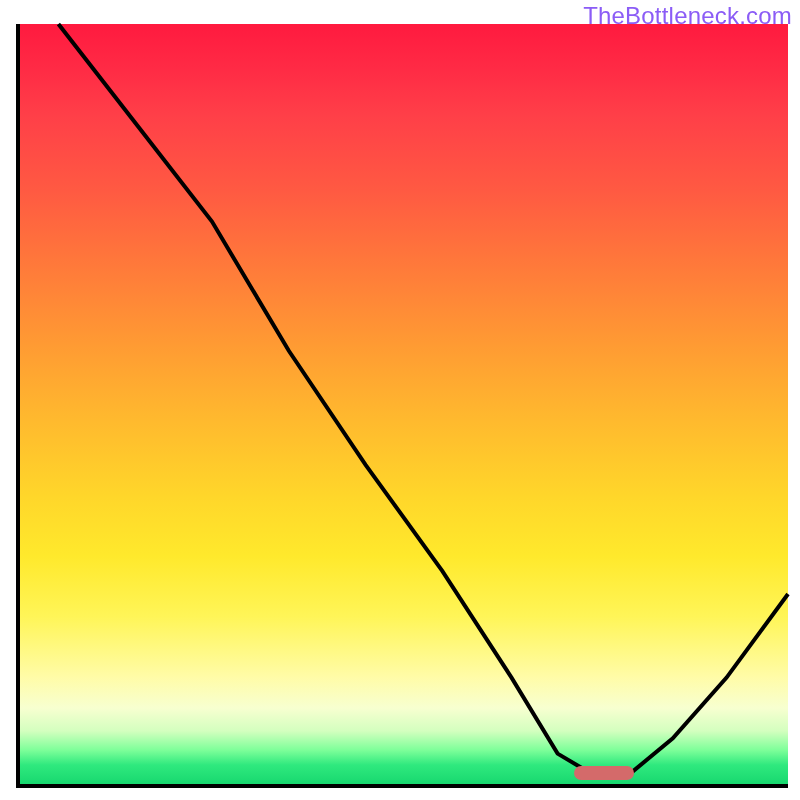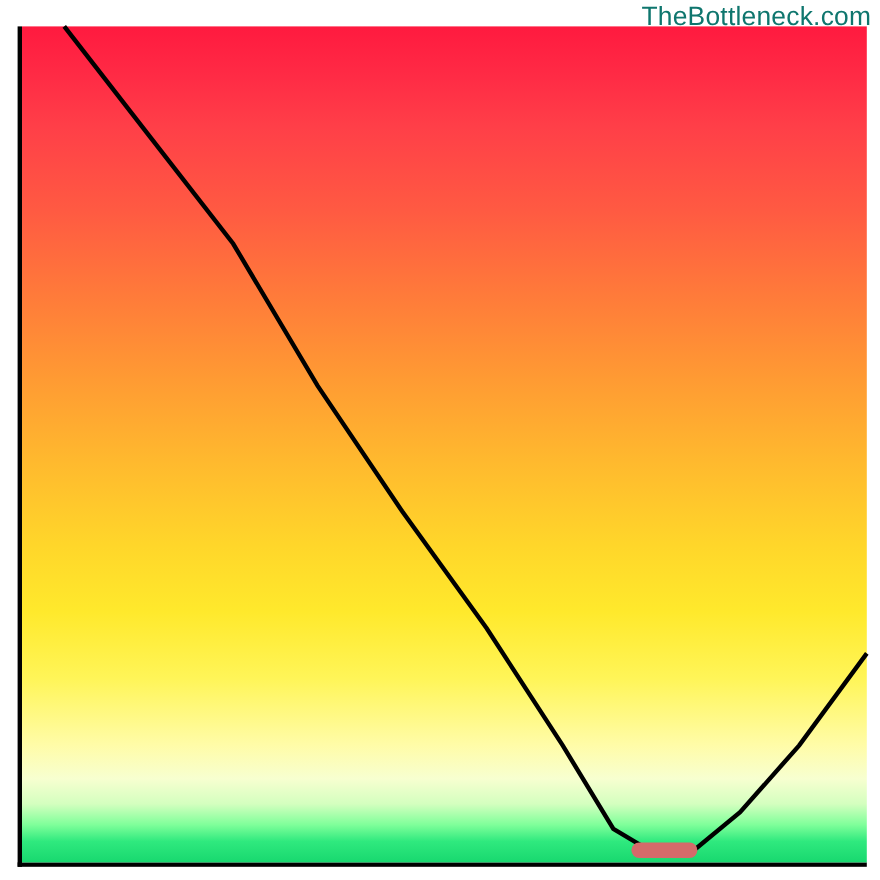--- a/index.html
+++ b/index.html
@@ -15,21 +15,21 @@
     width: 800px;
     height: 800px;
     box-sizing: border-box;
   }
   .watermark {
     position: absolute;
     top: 2px;
     right: 8px;
     font-size: 24px;
     font-weight: 500;
-    color: #0f766e;
+    color: #8b5cf6;
     letter-spacing: 0.2px;
     z-index: 5;
   }
   .plot-area {
     position: absolute;
     left: 16px;
     top: 24px;
     width: 772px;
     height: 764px;
     border-left: 4px solid #000;

